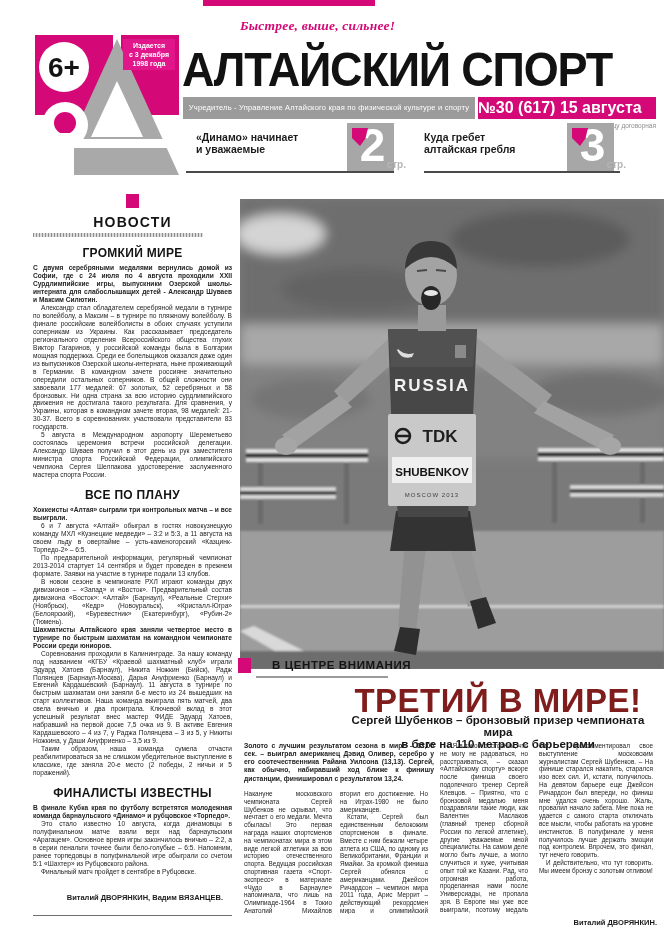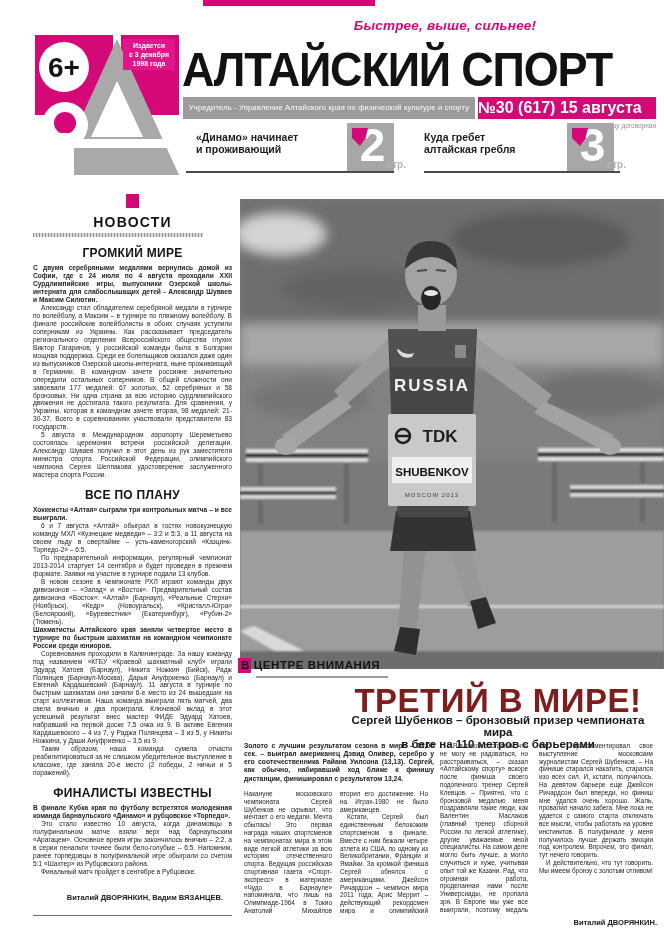--- a/index.html
+++ b/index.html
@@ -2,21 +2,21 @@
 <html lang="ru"><head>
 <meta charset="utf-8">
 <style>
   html,body{margin:0;padding:0;}
   body{font-family:"Liberation Sans",sans-serif;background:#e8e8e8;}
   #page{position:relative;width:664px;height:941px;background:#ffffff;overflow:hidden;margin:0 auto;}
   .abs{position:absolute;}
 
   
   .topbar{left:203px;top:0;width:172px;height:6px;background:#d40977;}
-  .slogan{left:240px;top:18px;width:410px;text-align:center;font-size:13.5px;font-weight:bold;font-style:italic;color:#d40977;letter-spacing:.2px;}
+  .slogan{left:240px;top:18px;width:410px;text-align:left;font-size:13.5px;font-weight:bold;font-style:italic;color:#d40977;letter-spacing:.2px;font-family:Liberation Serif, serif;}
   .logo-box{left:33px;top:33px;width:148px;height:148px;}
   .paper-title{left:182px;top:42px;width:480px;font-size:45px;font-weight:bold;letter-spacing:-1.2px;color:#121212;white-space:nowrap;transform:scaleY(1.08);transform-origin:top left;}
   .founder-bar{left:183px;top:97px;width:292px;height:22px;background:#9b9b9b;color:#ffffff;font-size:7.5px;text-align:center;line-height:22px;letter-spacing:.2px;}
   .issue-box{left:478px;top:97px;width:178px;height:22px;background:#d40977;color:#ffffff;font-size:16px;font-weight:bold;text-align:left;line-height:22px;}
   .price-note{left:478px;top:122px;width:178px;text-align:right;font-size:6.5px;color:#8f8f8f;}
 
   
   .teaser-text{font-size:10.5px;font-weight:bold;color:#1c1c1c;line-height:12px;}
   .t1{left:196px;top:131px;width:150px;}
   .t2{left:424px;top:131px;width:150px;}
@@ -42,21 +42,21 @@
   .news-col p.ind{text-indent:8px;}
   .news-byline{left:33px;top:893px;width:190px;text-align:right;font-size:7.5px;font-weight:bold;color:#1c1c1c;}
   .news-rule{left:33px;top:915px;width:199px;height:1px;background:#6f6f6f;}
 
   
   .photo{left:240px;top:191px;width:424px;height:331px;margin-top:8px;}
 
   
   .feat-head{left:238px;top:658px;}
   .feat-sq{width:13px;height:15px;background:#d40977;position:absolute;left:0;top:0;}
-  .feat-label{position:absolute;left:3px;top:1px;font-size:11.5px;font-weight:bold;color:#141414;letter-spacing:.6px;white-space:nowrap;}
+  .feat-label{position:absolute;left:34px;top:1px;font-size:11.5px;font-weight:bold;color:#141414;letter-spacing:.6px;white-space:nowrap;}
   .feat-rule{left:256px;top:676px;width:132px;height:2px;background:#9a9a9a;}
   .feat-headline{left:340px;top:682px;width:316px;text-align:center;font-size:33px;font-weight:bold;color:#7f1d1d;letter-spacing:.5px;white-space:nowrap;}
   .feat-subhead{left:340px;top:714px;width:316px;text-align:center;font-size:11.5px;font-weight:bold;color:#161616;line-height:12px;}
   .feat-intro{left:244px;top:742px;width:190px;height:46px;overflow:hidden;font-size:6.8px;font-weight:bold;color:#222;text-align:justify;line-height:1.2;}
   .fcol{overflow:hidden;font-size:6.4px;line-height:7.8px;color:#242424;text-align:justify;}
   .fcol p{margin:0;}
   .fcol p.ind{text-indent:7px;}
   .fc1{left:244px;top:790px;width:88px;height:124px;}
   .fc2{left:340px;top:790px;width:88px;height:124px;}
   .fc3{left:440px;top:742px;width:88px;height:172px;}
@@ -97,21 +97,21 @@
   </div>
 
   <div class="abs paper-title">АЛТАЙСКИЙ СПОРТ</div>
 
   <div class="abs founder-bar">Учредитель - Управление Алтайского края по физической культуре и спорту</div>
   <div class="abs issue-box">№30 (617) 15 августа 2013 г.</div>
   <div class="abs price-note">Цена в розницу договорная</div>
 
   <div class="abs teaser-text t1">
     <div>«Динамо» начинает</div>
-    <div>и проживающий</div>
+    <div>и уважаемые</div>
   </div>
   <div class="abs numbox nb1">
     <div class="num">2</div>
     <div class="num-deco"></div>
     <div class="pg">стр.</div>
   </div>
   <div class="abs teaser-rule tr1"></div>
 
   <div class="abs teaser-text t2">
     <div>Куда гребет</div>

